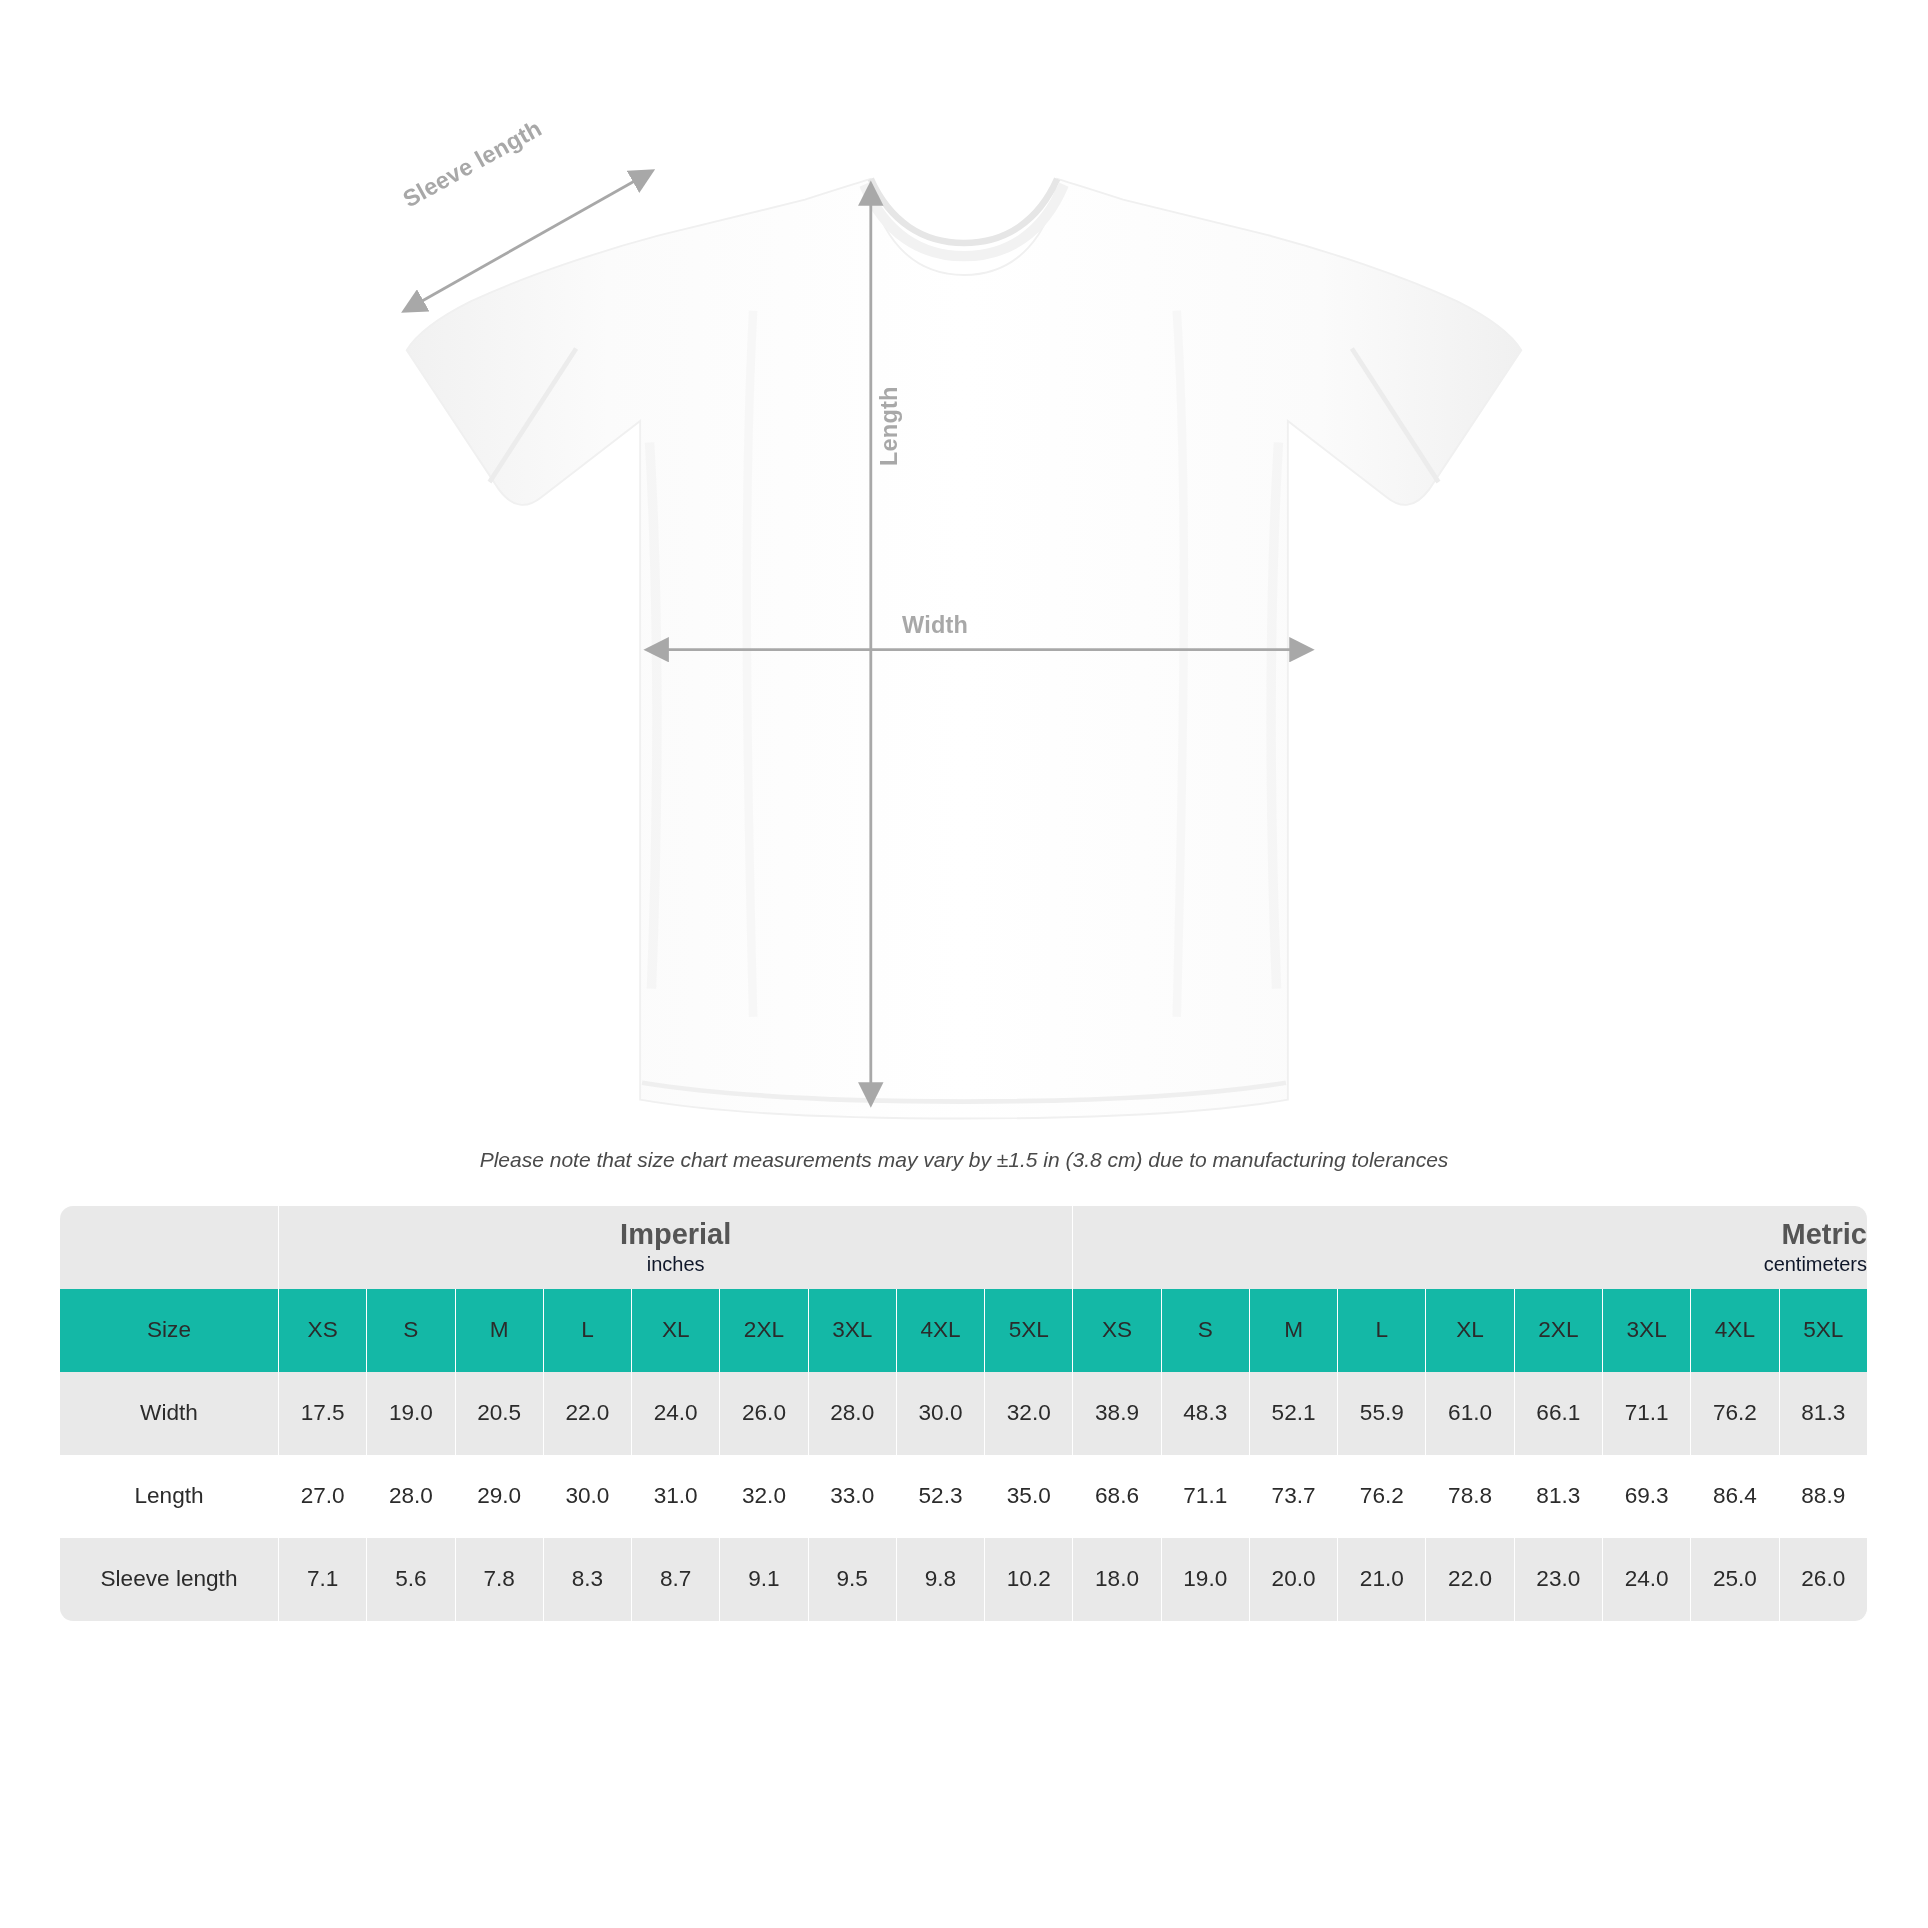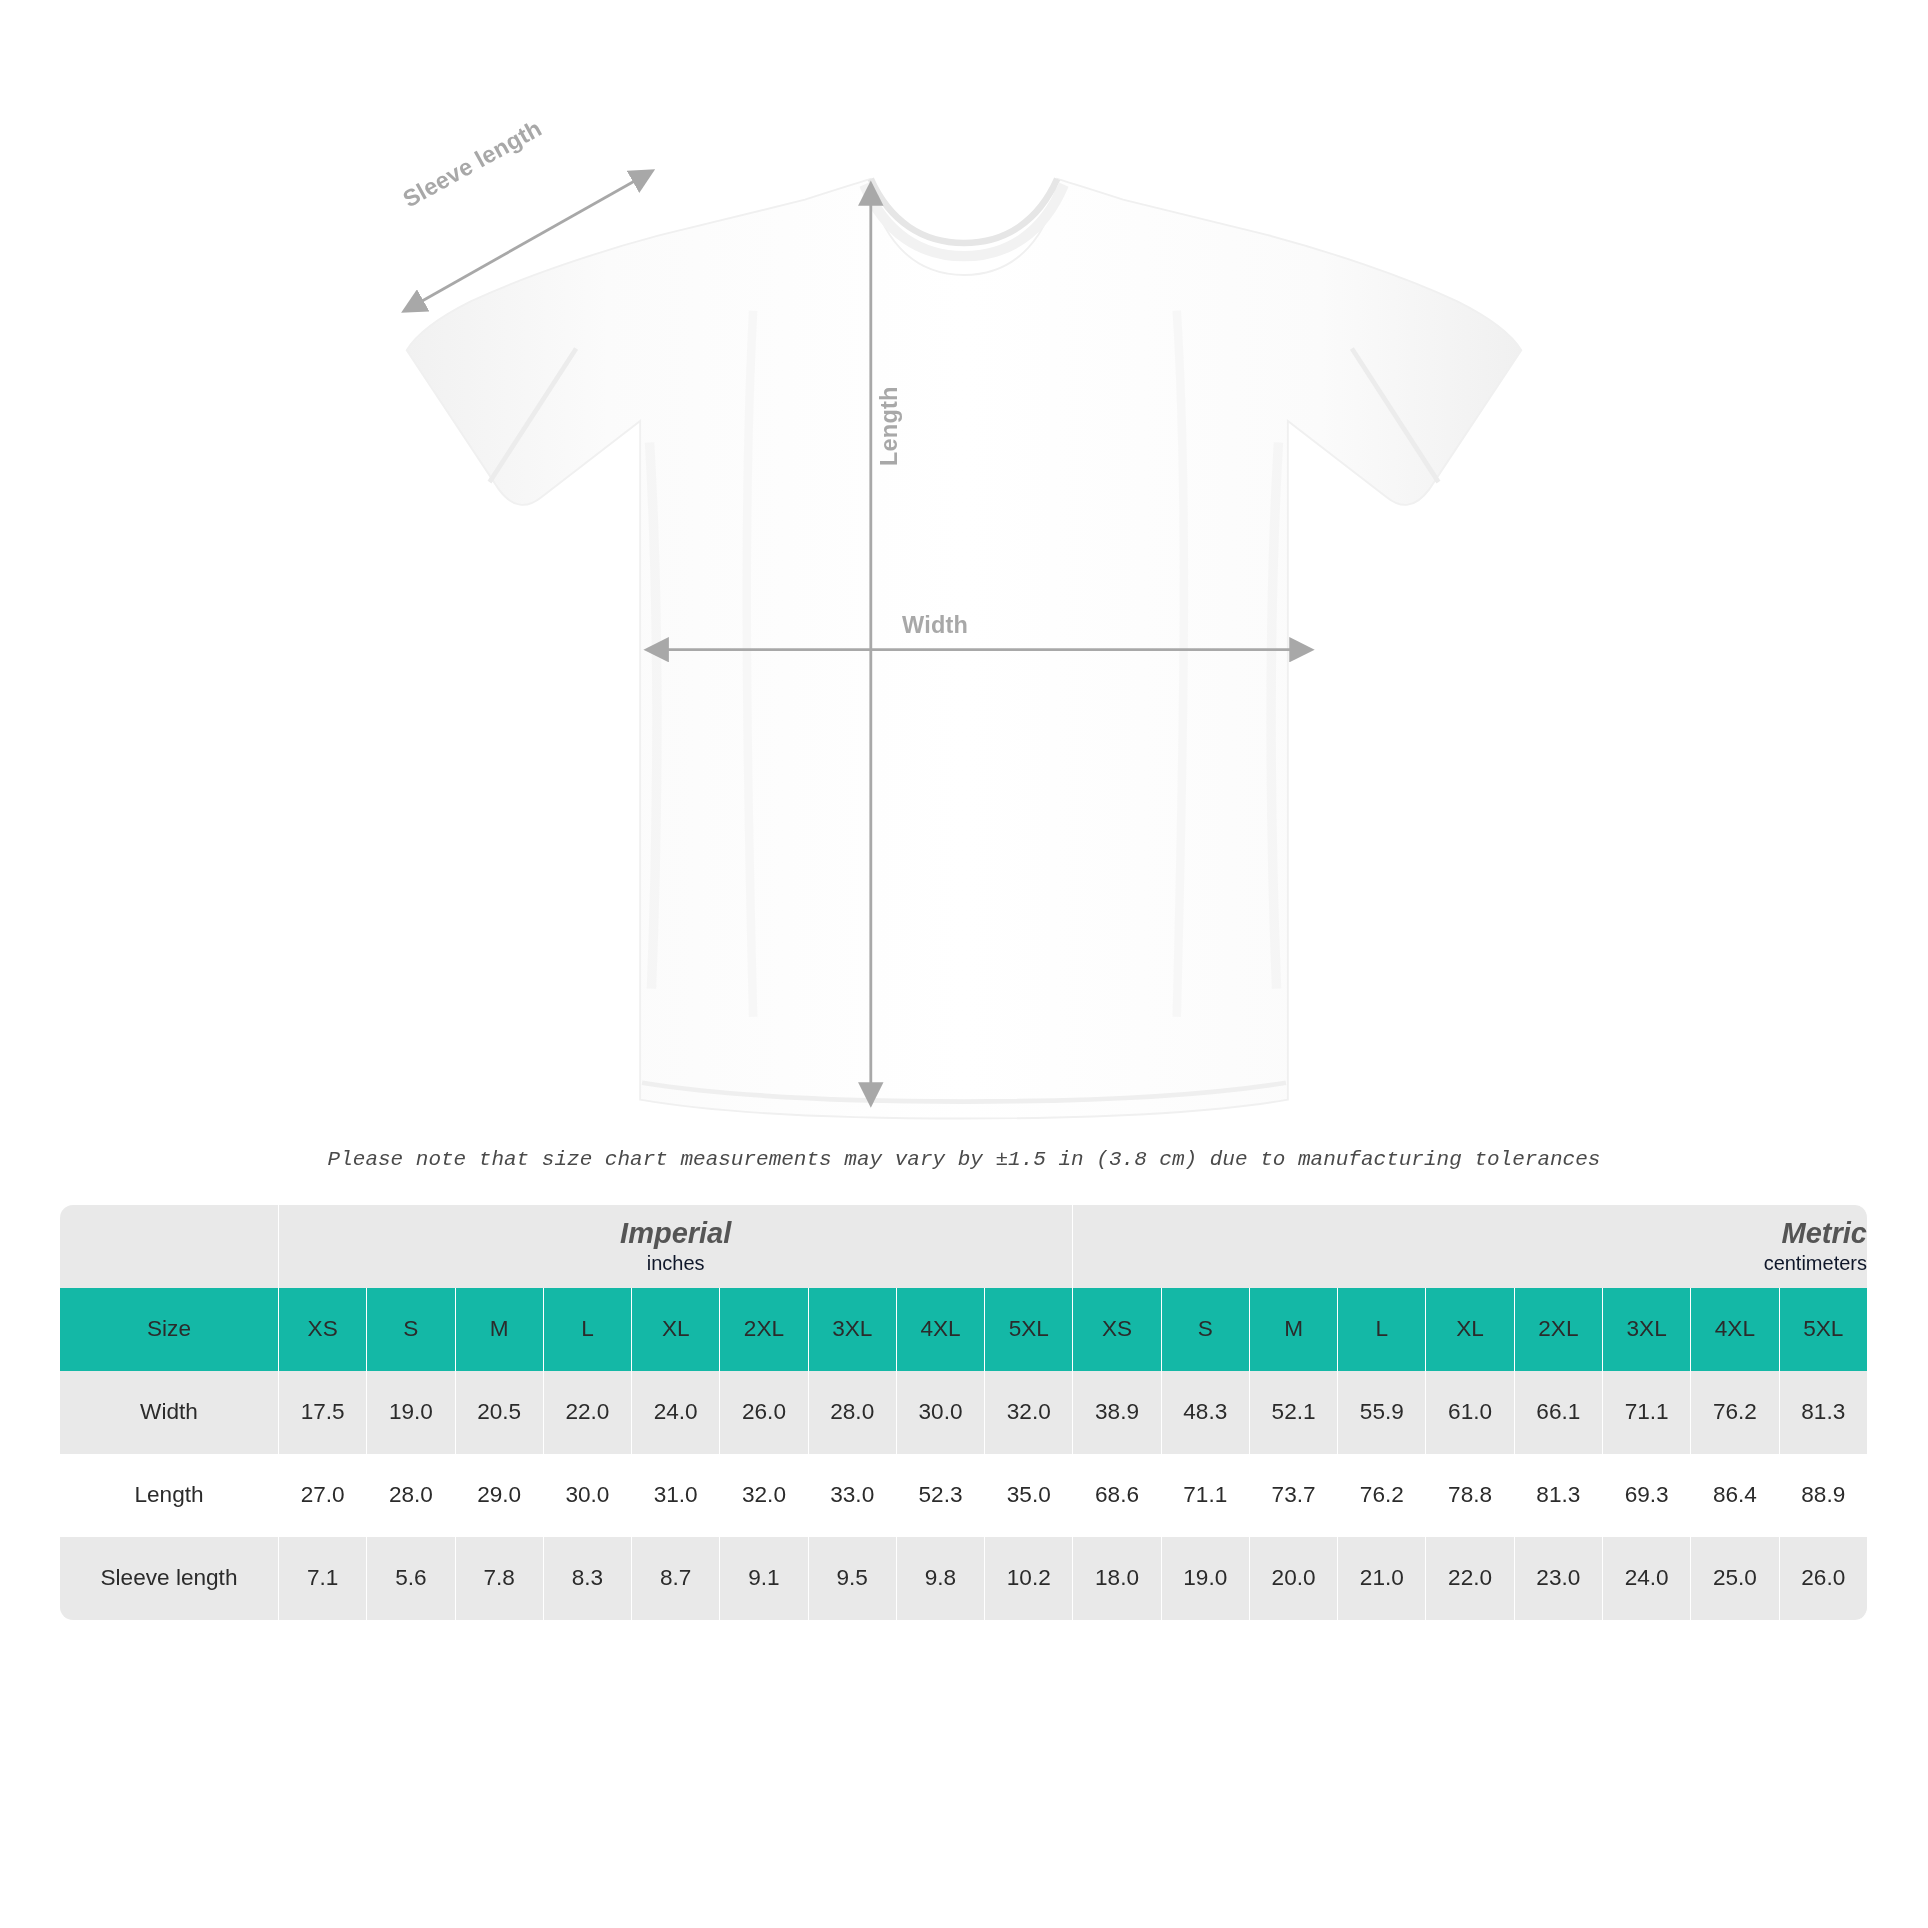--- a/index.html
+++ b/index.html
@@ -65,21 +65,20 @@
     font-size: 35px;
     font-weight: bold;
     color: #222222;
     margin: 0 0 11.3px 0;
   }
   .chart-note {
     font-size: 21px;
     font-style: italic;
     color: #4a4a4a;
     margin: 0;
-    font-family: Liberation Mono, monospace;
   }
 
   
   .table-wrap {
     margin: 34px auto 0 auto;
     width: 1808px;
   }
   table.size-table {
     border-collapse: separate;
     border-spacing: 0;
@@ -105,21 +104,20 @@
   .unit-row td.corner-left {
     border-top-left-radius: 13px;
   }
   .unit-row td.corner-right {
     border-top-right-radius: 13px;
     text-align: right;
   }
   .unit-name {
     font-size: 29px;
     font-weight: bold;
-    font-style: italic;
     color: #555555;
     line-height: 1.15;
   }
   .unit-sub {
     font-size: 20px;
     color: #0f172a;
     line-height: 1.3;
   }
   .head-row td {
     background: #14b8a6;

